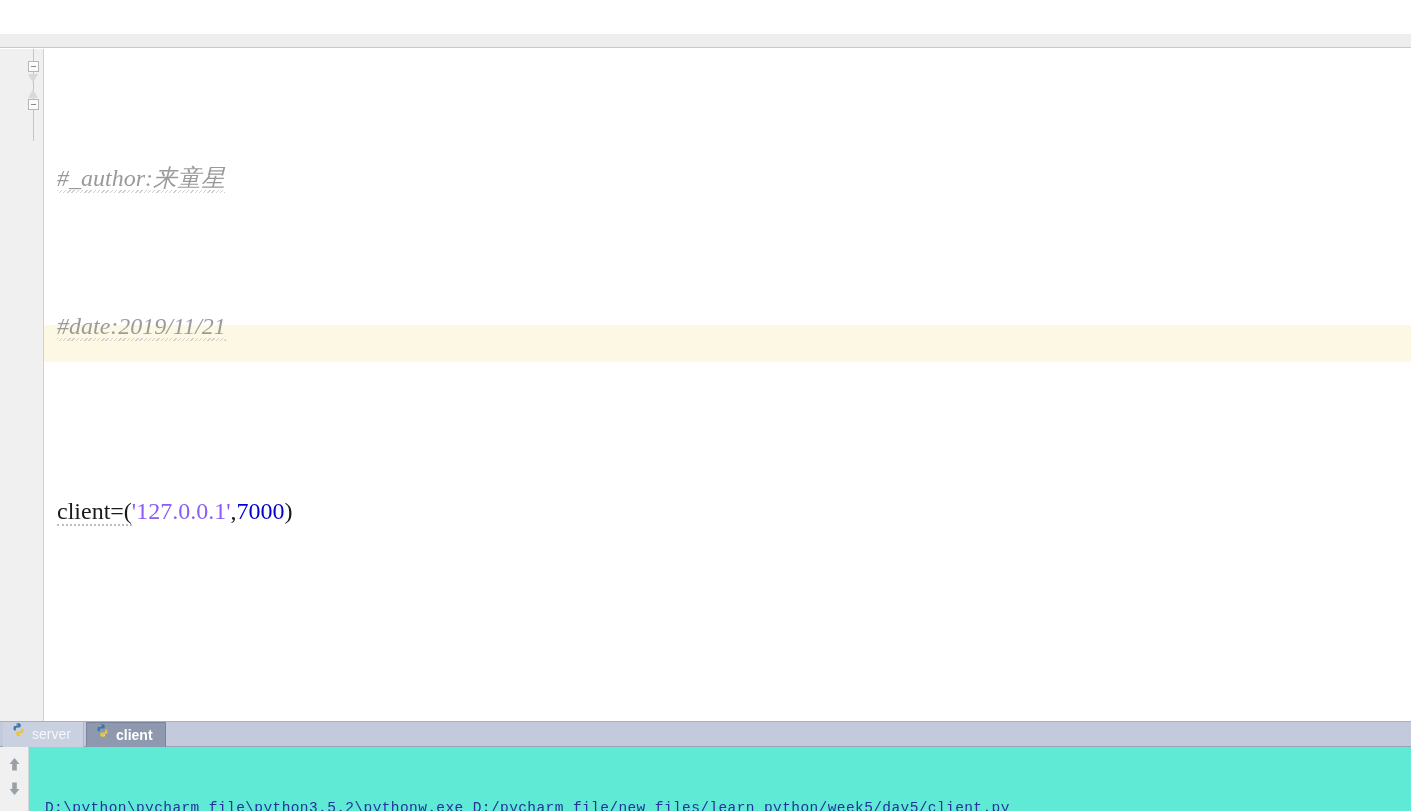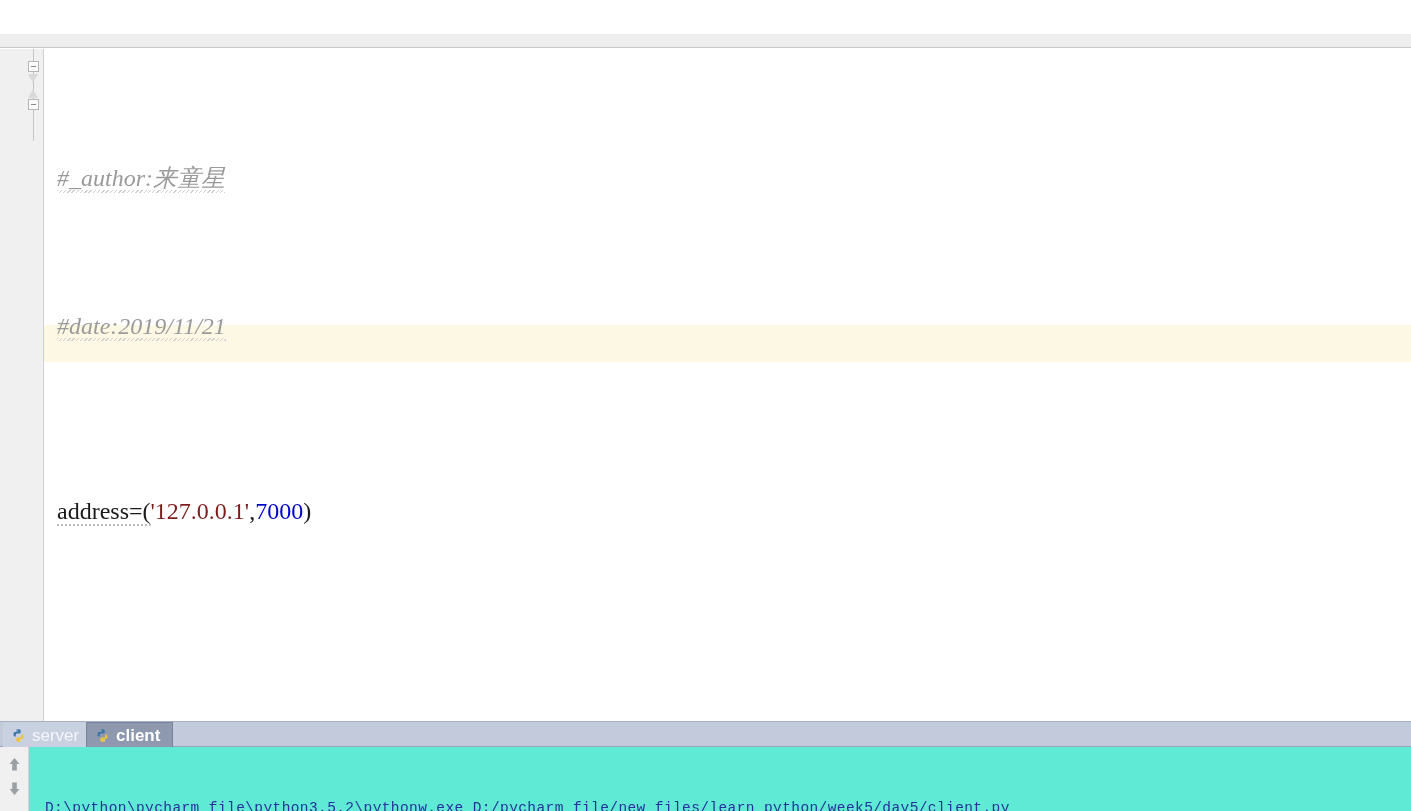--- a/index.html
+++ b/index.html
@@ -121,21 +121,21 @@
     line-height: 37px;
     color: #1a1a1a;
     white-space: pre;
     padding-left: 12px;
     box-sizing: border-box;
   }
   .line { height: 37px; position: relative; white-space: pre; }
 
   
   .tok-kw      { color: #000080; font-weight: bold; }
-  .tok-str     { color: #7f1d1d; }
+  .tok-str     { color: #8b5cf6; }
   .tok-num     { color: #0000d0; }
   .tok-plain   { color: #1a1a1a; }
   .tok-comment { color: #9a9a9a; font-style: italic; }
   .typo {
     border-bottom: 2px dotted #bdbdbd;
   }
   .spell {
     background-image:
       repeating-linear-gradient(135deg,
         #cfcfcf 0 1px, transparent 1px 3px);
@@ -154,25 +154,24 @@
     background: #c3cadb;
     border-top: 1px solid #a8b0c4;
     border-bottom: 1px solid #9aa2b8;
     box-sizing: border-box;
   }
   .tab {
     position: absolute;
     top: 0;
     height: 26px;
     display: flex;
-    align-items: center;
     gap: 6px;
     padding: 0 12px 0 8px;
     font-family: "Liberation Sans", sans-serif;
-    font-size: 17px;
+    font-size: 14px;
     color: #ffffff;
     box-sizing: border-box;
     cursor: default;
   }
   .tab .tab-label { line-height: 25px; }
   .tab.inactive {
     left: 3px;
     background: #c9d0e0;
     color: #f4f6fa;
     border-right: 1px solid #aeb6c8;
@@ -253,21 +252,21 @@
       </div>
     </div>
 
     <div class="code">
 
       <div class="line"><span class="tok-comment spell">#_author:来童星</span></div>
 
       <div class="line"><span class="tok-comment spell">#date:2019/11/21</span></div>
 
 
-      <div class="line"><span class="tok-plain typo">address=(</span><span class="tok-str">'127.0.0.1'</span><span class="tok-plain">,</span><span class="tok-num">7000</span><span class="tok-plain">)</span></div>
+      <div class="line"><span class="tok-plain typo">client=(</span><span class="tok-str">'127.0.0.1'</span><span class="tok-plain">,</span><span class="tok-num">7000</span><span class="tok-plain">)</span></div>
 
       
 
       
 
       
 
       
 
     </div>

